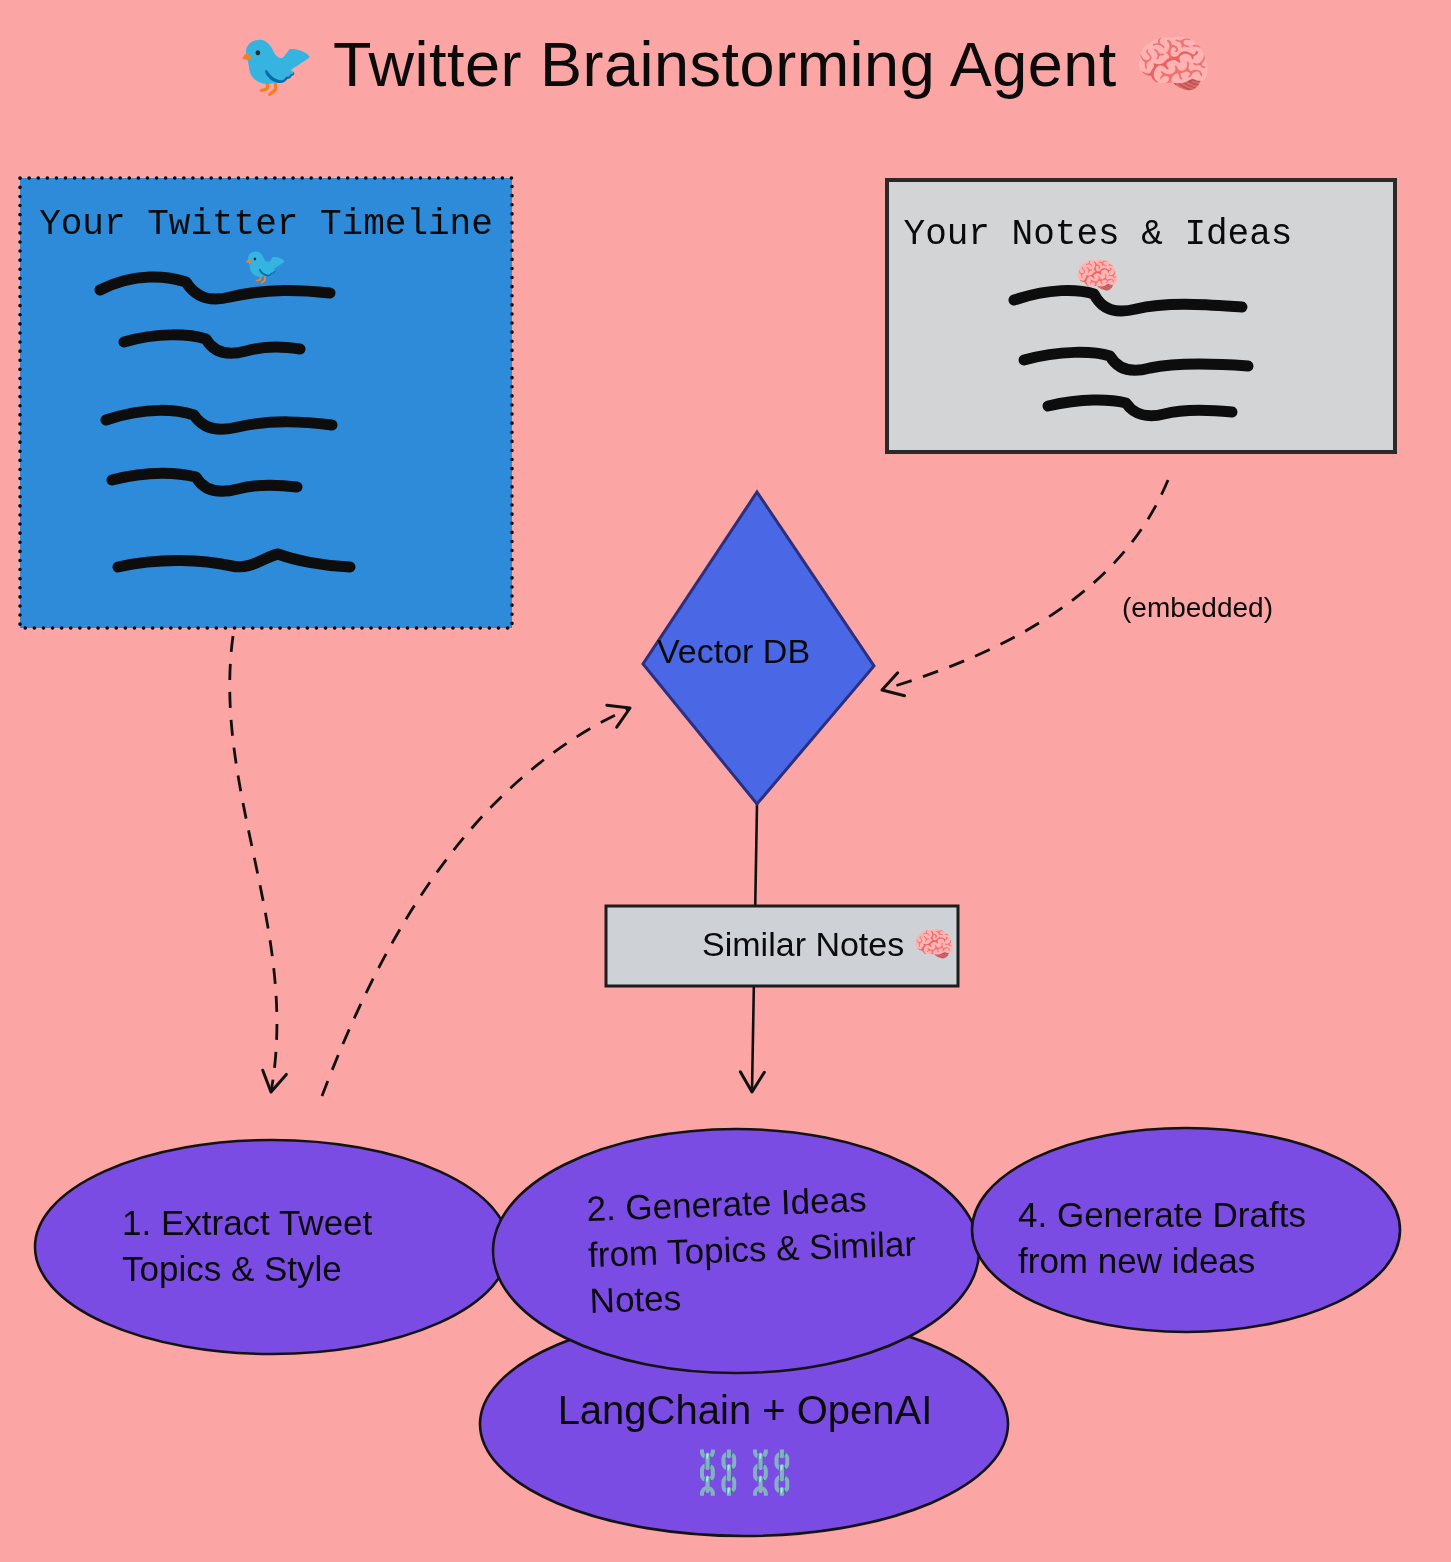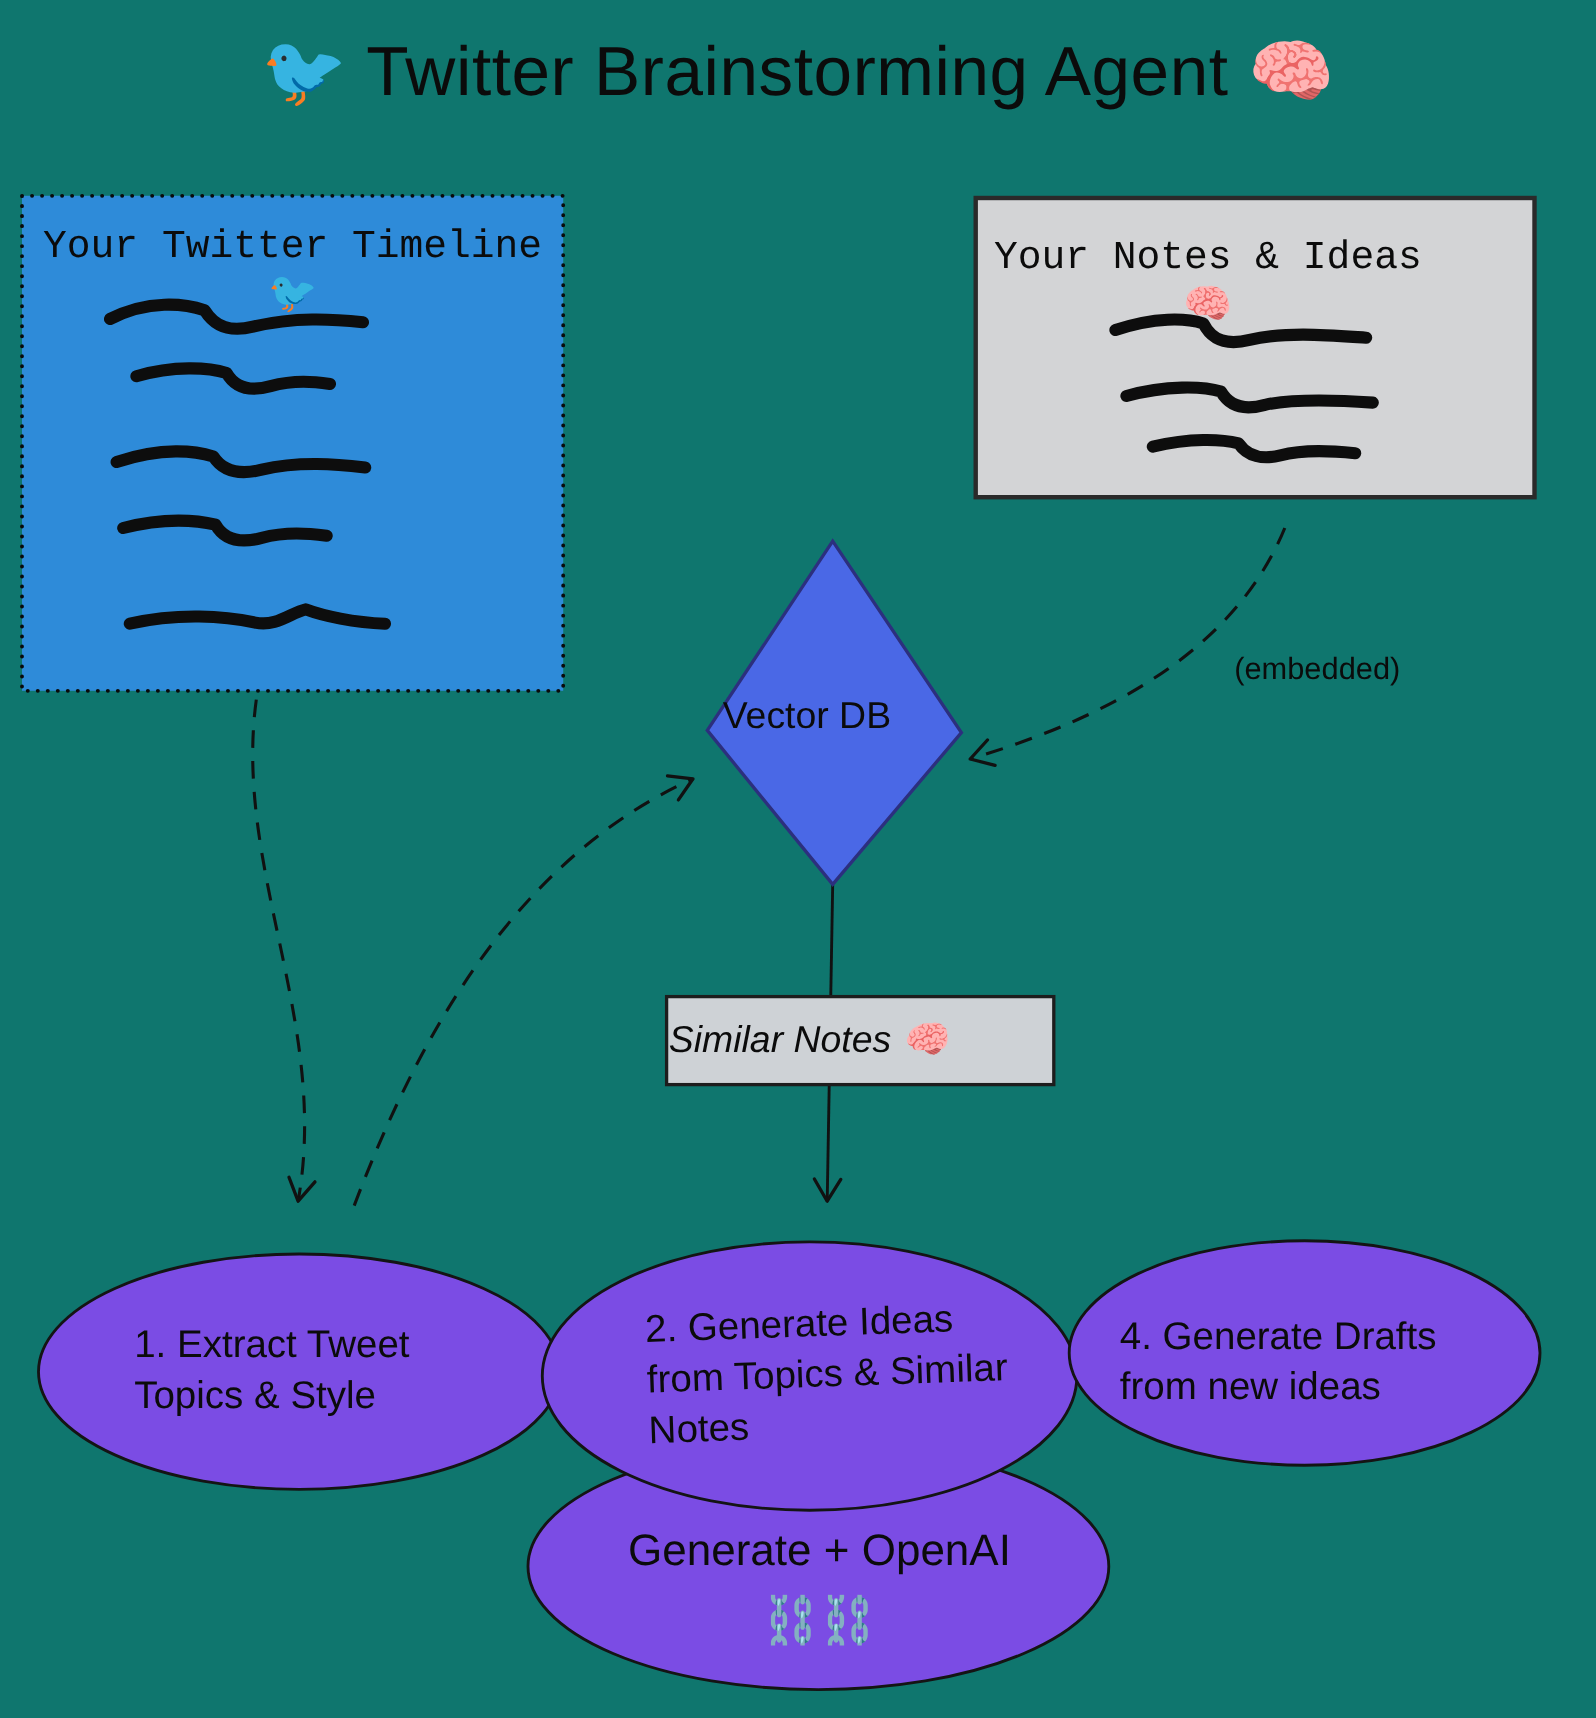--- a/index.html
+++ b/index.html
@@ -1,39 +1,39 @@
 <!DOCTYPE html>
 <html><head>
 <meta charset="utf-8">
 <style>
   html, body { margin: 0; padding: 0; background: #ffffff; }
   .canvas {
     position: relative;
     width: 1451px;
     height: 1562px;
-    background: #0f766e;
+    background: #fca5a5;
     font-family: "Liberation Sans", "DejaVu Sans", sans-serif;
     color: #0b0b0b;
     overflow: hidden;
   }
   .shapes { position: absolute; inset: 0; }
   .label { position: absolute; color: #0b0b0b; }
   .title {
     top: 28px; left: 0; width: 100%;
     text-align: center;
     font-size: 63px;
     font-weight: 500;
     letter-spacing: 0.5px;
   }
   .box-title { font-size: 36px; text-align: center; font-family: Liberation Mono, monospace; }
   .timeline-label { left: 30px;  top: 204px; width: 472px; }
   .notes-label    { left: 890px; top: 214px; width: 416px; }
   .vectordb-label { left: 657px; top: 632px; width: 202px; text-align: left; font-size: 34px; }
   .embedded-label { left: 1122px; top: 592px; font-size: 28px; }
-  .similar-label  { left: 608px; top: 924px; width: 348px; text-align: left; font-size: 34px; font-style: italic; }
+  .similar-label  { left: 608px; top: 924px; width: 348px; text-align: right; font-size: 34px; }
   .step-label { font-size: 35px; line-height: 1.32; text-align: left; }
   .step1-label { left: 122px;  top: 1200px; width: 330px; }
   .step2-label { left: 588px;  top: 1180px; width: 345px; transform: rotate(-2deg); }
   .step3-label { left: 1018px; top: 1192px; width: 350px; }
   .langchain-label {
     left: 480px; top: 1388px; width: 530px;
     text-align: center; font-size: 40px;
   }
   .chains-label {
     left: 480px; top: 1448px; width: 530px;
@@ -98,17 +98,17 @@
   <div class="label embedded-label">(embedded)</div>
 
   <div class="label similar-label">Similar Notes 🧠</div>
 
   <div class="label step-label step1-label">1. Extract Tweet Topics &amp; Style</div>
 
   <div class="label step-label step2-label">2. Generate Ideas from Topics &amp; Similar Notes</div>
 
   <div class="label step-label step3-label">4. Generate Drafts from new ideas</div>
 
-  <div class="label langchain-label">Generate + OpenAI</div>
+  <div class="label langchain-label">LangChain + OpenAI</div>
 
   <div class="label chains-label">⛓️⛓️</div>
 
 </div>
 
 </body></html>

